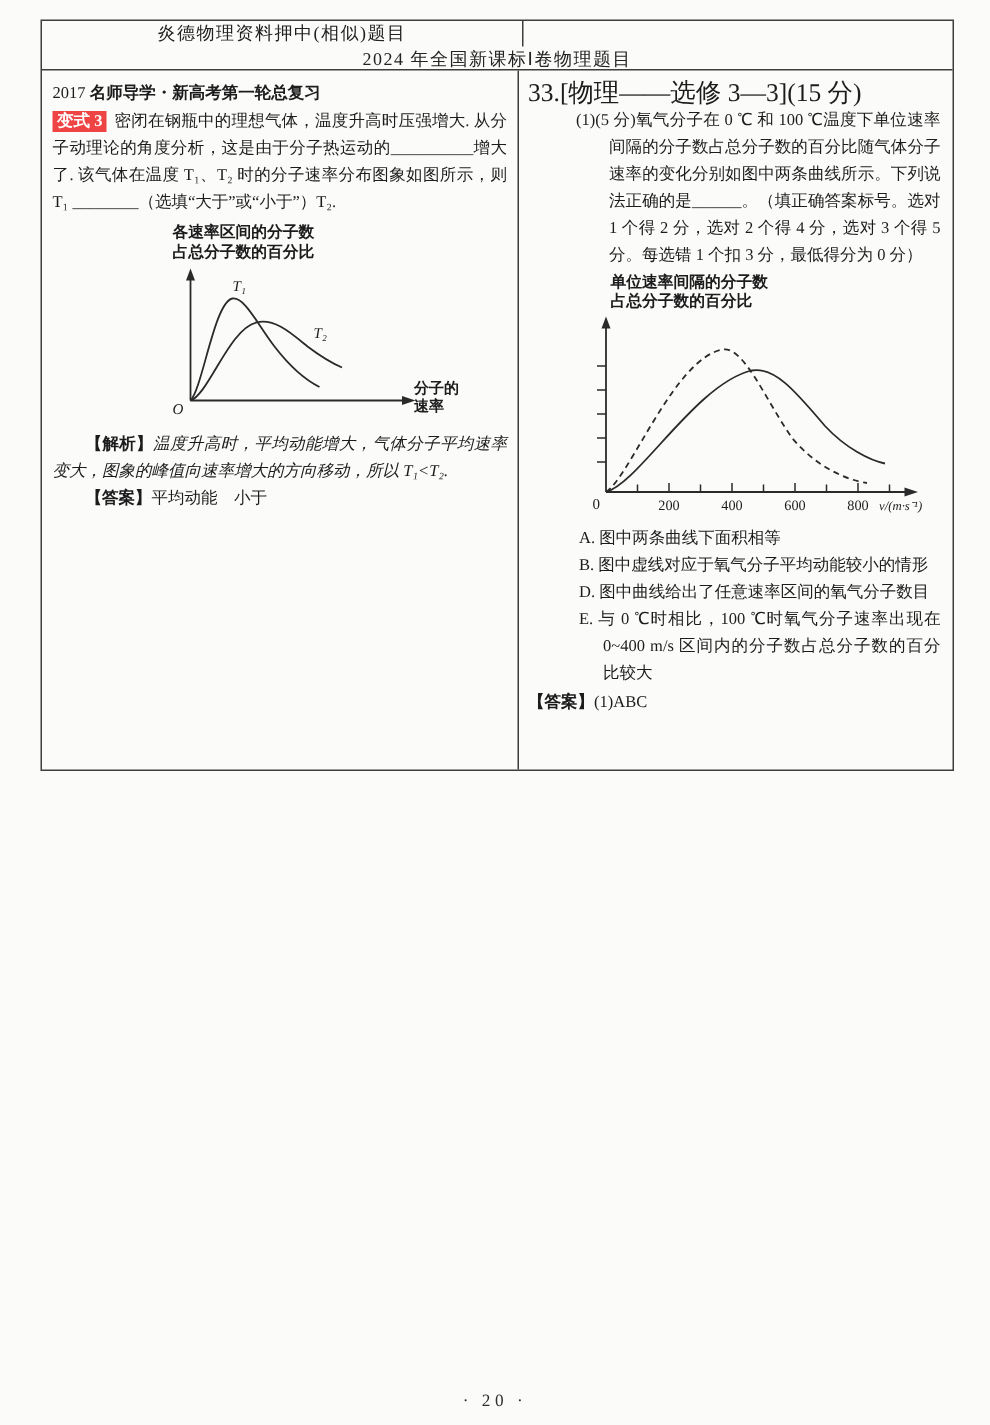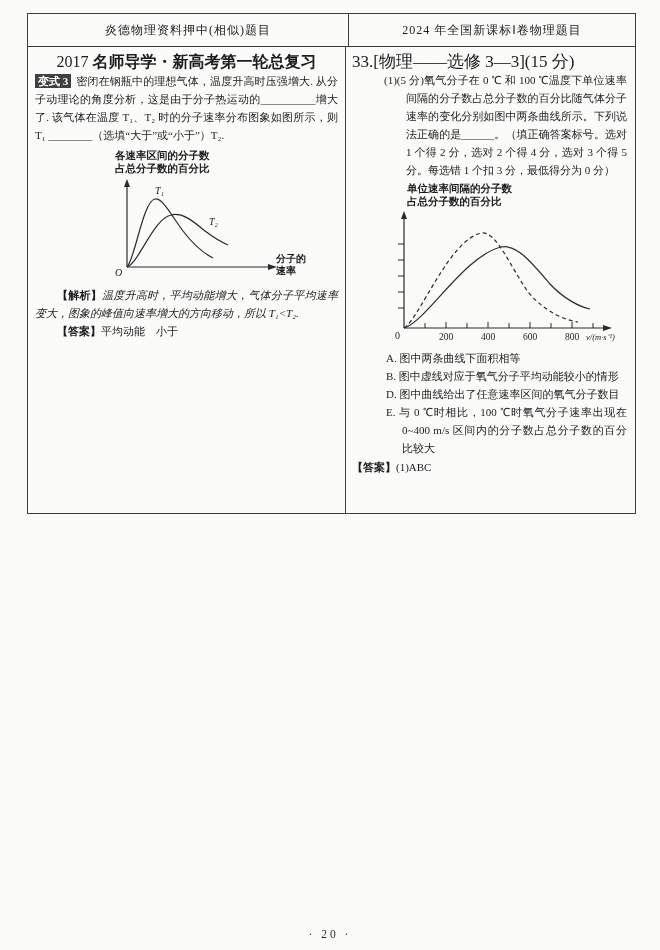--- a/index.html
+++ b/index.html
@@ -11,36 +11,36 @@
     background: #fbfbfa;
     font-family: "Liberation Serif", serif;
     color: #1c1c1c;
     overflow: hidden;
   }
   .doc-table {
     position: absolute; left: 27px; top: 13px;
     width: 609px; height: 501px;
     border: 1.5px solid #3d3d3d;
   }
-  .hdr-row { display: flex; height: 33px; border-bottom: 1.5px solid #3d3d3d; }
+  .hdr-row { display: flex; height: 33px; border-bottom: 1.5px solid #3d3d3d; flex-direction: column; }
   .hdr-cell {
     display: flex; align-items: center; justify-content: center;
     font-size: 12px; letter-spacing: 1px; color: #222;
   }
   .hdr-left { width: 321px; border-right: 1.5px solid #3d3d3d; }
   .hdr-right { flex: 1; }
   .body-row { display: flex; height: calc(100% - 33px); }
   .col-left { width: 321px; border-right: 1.5px solid #3d3d3d; padding: 6px 7px 0 7px; }
   .col-right { flex: 1; padding: 6px 8px 0 6px; }
 
   .txt { font-size: 11px; line-height: 18px; text-align: justify; }
-  .series { font-size: 16px; line-height: 18px; margin-bottom: 1px; white-space: nowrap; text-align: center; }
+  .series { font-size: 11px; line-height: 18px; margin-bottom: 1px; white-space: nowrap; }
   .series .bold { font-weight: bold; }
   .badge {
-    display: inline-block; background: #404040; color: #fff;
+    display: inline-block; background: #ef4444; color: #fff;
     font-weight: bold; font-size: 11px; line-height: 14px;
     padding: 0 3px; margin-right: 5px;
   }
   .blank { letter-spacing: 0; }
 
   .graph-block { margin: 5px 0 3px 62px; width: 215px; }
   .graph-label { font-size: 10.5px; font-weight: bold; line-height: 13px; margin-left: 18px; white-space: nowrap; }
   .rgraph-block { margin: 3px 0 2px 30px; width: 245px; }
   .rgraph-label { font-size: 10.5px; font-weight: bold; line-height: 13px; margin-left: 25px; white-space: nowrap; }
 

